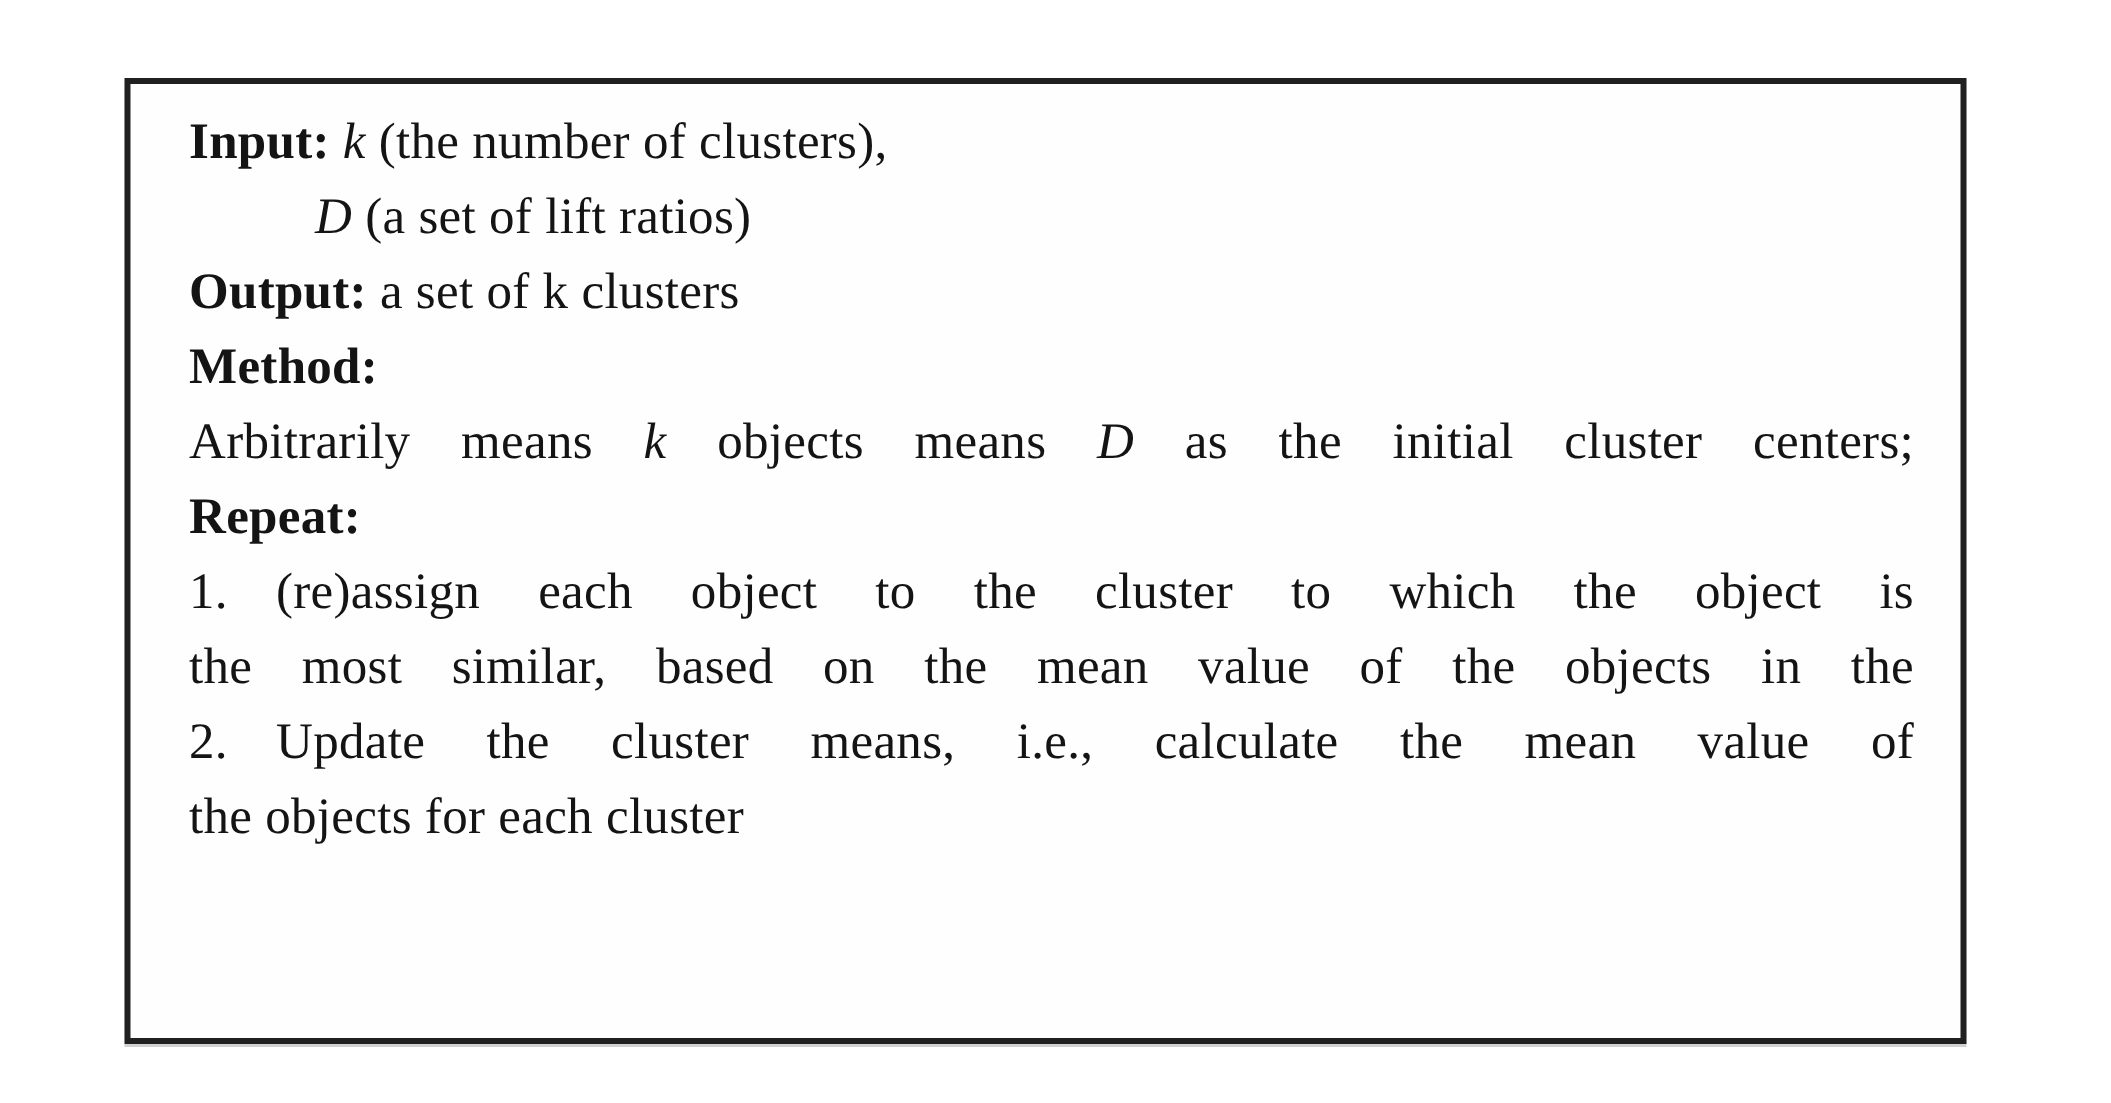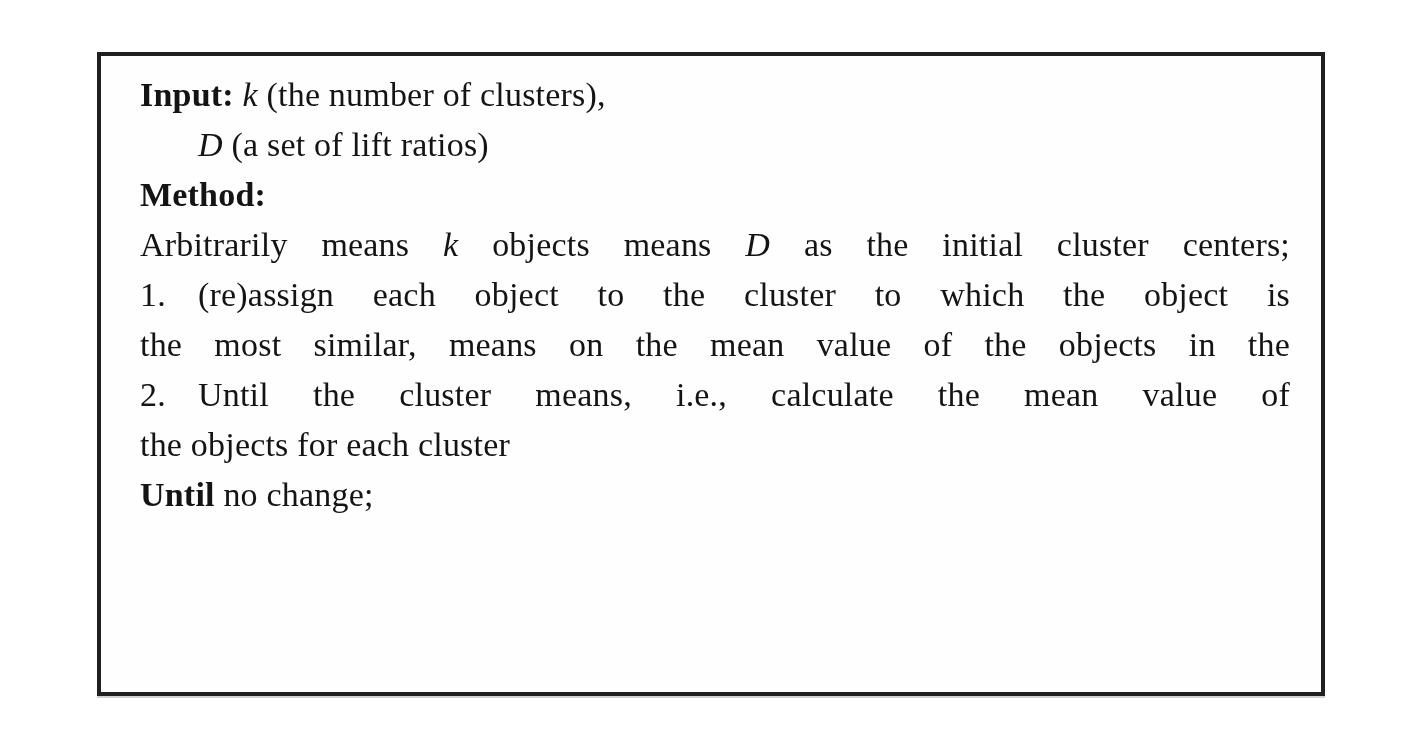--- a/index.html
+++ b/index.html
@@ -9,58 +9,59 @@
   body {
     width: 1407px;
     height: 735px;
     background: #ffffff;
     position: relative;
     font-family: "Liberation Serif", serif;
     overflow: hidden;
   }
   .figure-box {
     position: absolute;
-    left: 97px;
+    left: 83px;
     top: 52px;
     width: 1228px;
     height: 644px;
     box-sizing: border-box;
     border: 4px solid #202020;
     background: #fffefe;
     padding: 14px 31px 0 39px;
     box-shadow: 0 2px 0 rgba(0,0,0,0.18);
   }
   .line {
     font-size: 34px;
     line-height: 50px;
     color: #141414;
     letter-spacing: 0.2px;
   }
   .line.just {
     text-align: justify;
     text-align-last: justify;
   }
-  .indent-hang { margin-left: 58px; }
+  .indent-hang { margin-left: 84px; }
   .indent-list { }
   .num {
     display: inline-block;
     width: 58px;
   }
   .seg-b { font-weight: bold; }
   .seg-i { font-style: italic; }
   .seg-n { font-weight: normal; font-style: normal; }
 </style>
 </head>
 <body>
 
 <div class="figure-box">
   <div id="lines-container">
       <div class="line"><span class="seg-b">Input: </span><span class="seg-i">k</span><span class="seg-n"> (the number of clusters),</span></div>
       <div class="line indent-hang"><span class="seg-i">D</span><span class="seg-n"> (a set of lift ratios)</span></div>
+      <div class="line"><span class="seg-b">Output: </span><span class="seg-n">a set of k clusters</span></div>
       <div class="line"><span class="seg-b">Method:</span></div>
       <div class="line just"><span class="seg-n">Arbitrarily means </span><span class="seg-i">k</span><span class="seg-n"> objects means </span><span class="seg-i">D</span><span class="seg-n"> as the initial cluster centers;</span></div>
+      <div class="line"><span class="seg-b">Repeat:</span></div>
       <div class="line just indent-list"><span class="num seg-n">1.</span><span class="seg-n">(re)assign each object to the cluster to which the object is</span></div>
-      <div class="line just indent-list"><span class="seg-n">the most similar, means on the mean value of the objects in the</span></div>
-      <div class="line just indent-list"><span class="num seg-n">2.</span><span class="seg-n">Until the cluster means, i.e., calculate the mean value of</span></div>
+      <div class="line just indent-list"><span class="seg-n">the most similar, based on the mean value of the objects in the</span></div>
+      <div class="line just indent-list"><span class="num seg-n">2.</span><span class="seg-n">Update the cluster means, i.e., calculate the mean value of</span></div>
       <div class="line indent-list"><span class="seg-n">the objects for each cluster</span></div>
-      <div class="line"><span class="seg-b">Until</span><span class="seg-n"> no change;</span></div>
     </div>
 </div>
 
 </body></html>

